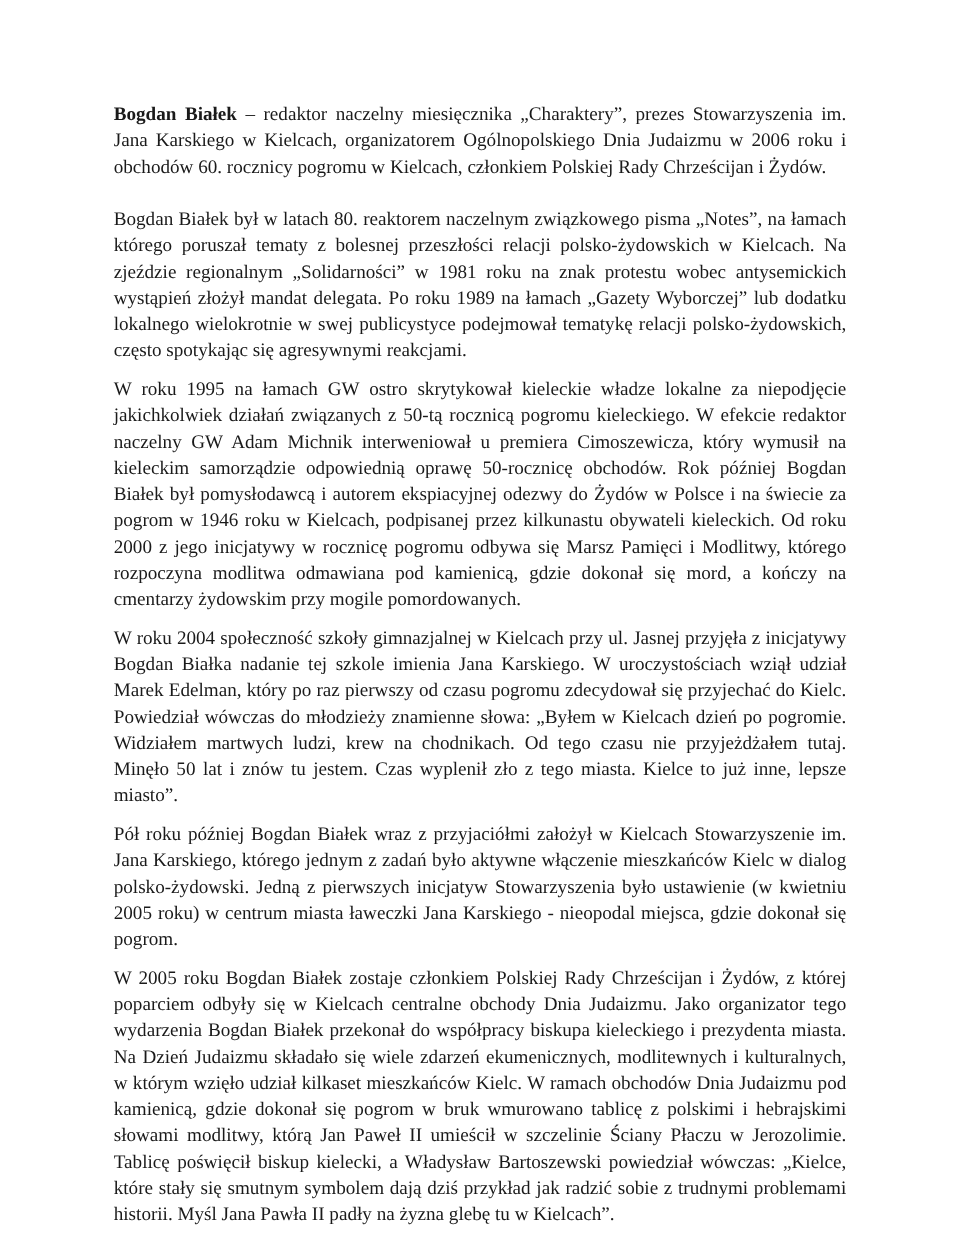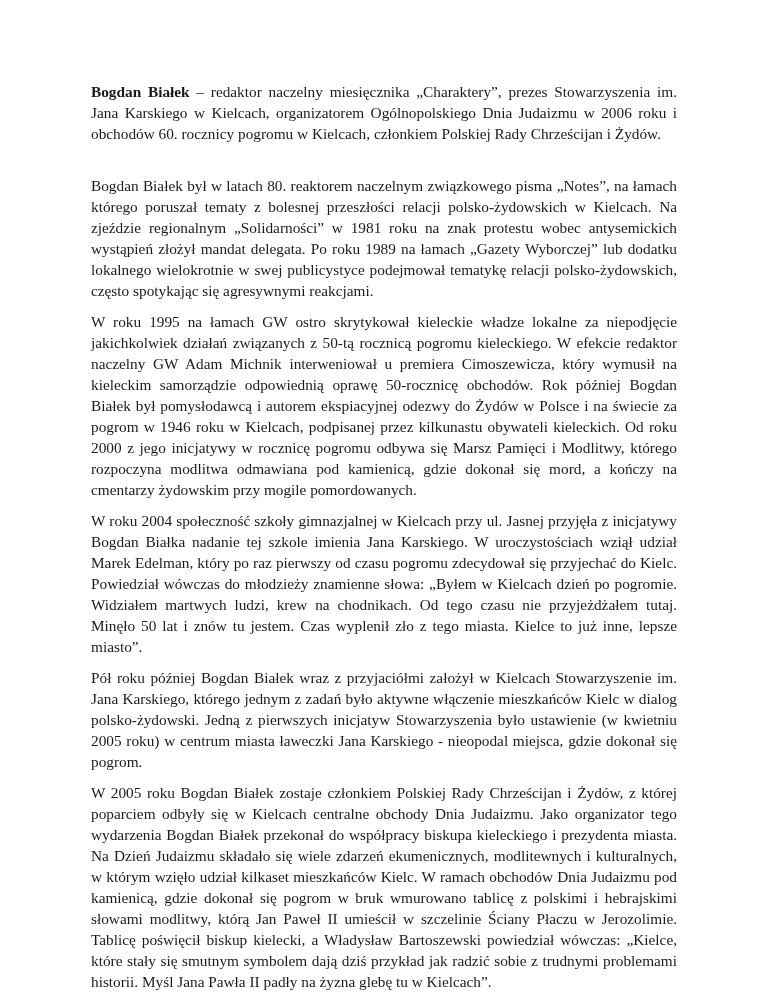--- a/index.html
+++ b/index.html
@@ -22,21 +22,21 @@
       font-size: 15.3px;
       line-height: 21px;
       color: #1a1a1a;
     }
     .para {
       margin: 0 0 10px 0;
       text-align: justify;
       text-justify: inter-word;
     }
     .para.first {
-      margin-bottom: 31px;
+      margin-bottom: 21px;
     }
     .bold {
       font-weight: bold;
     }
   </style>
 </head>
 <body>
 
 <div class="page">
   <p class="para first"><span class="bold">Bogdan Białek</span><span> – redaktor naczelny miesięcznika „Charaktery”, prezes Stowarzyszenia im. Jana Karskiego w Kielcach, organizatorem Ogólnopolskiego Dnia Judaizmu w 2006 roku i obchodów 60. rocznicy pogromu w Kielcach, członkiem Polskiej Rady Chrześcijan i Żydów.</span></p>

